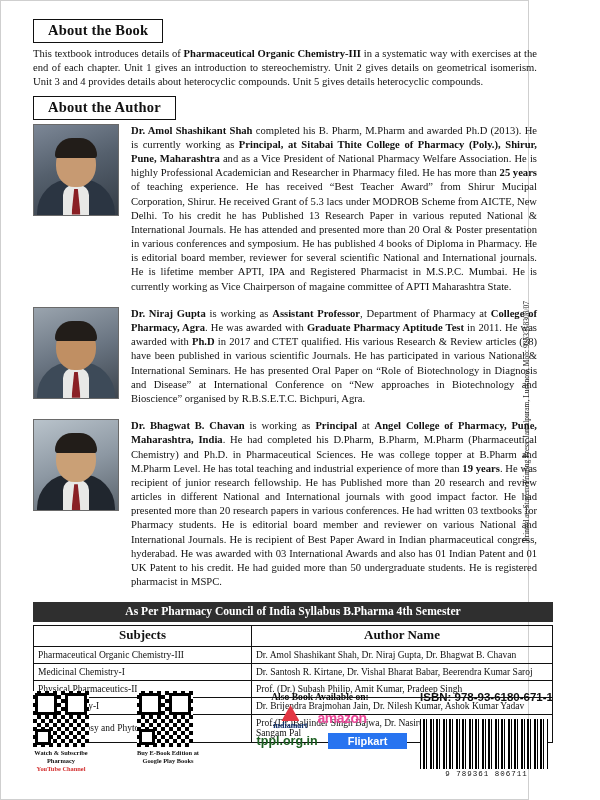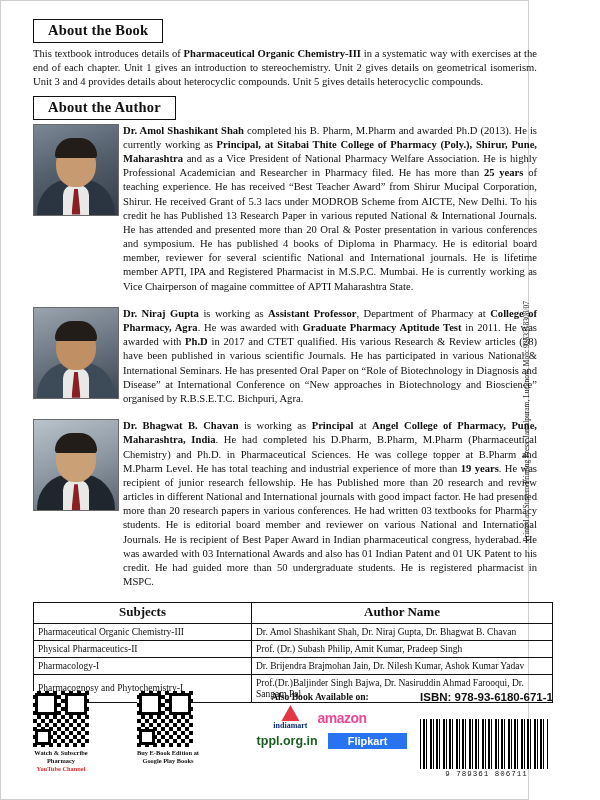--- a/index.html
+++ b/index.html
@@ -42,21 +42,21 @@
     font-size: 10.6px;
     line-height: 1.34;
     text-align: justify;
     margin: 0 16px 6px 0;
   }
   b, .b { font-weight: bold; }
   
   .author {
     display: flex;
     align-items: flex-start;
-    gap: 4px;
+    gap: 12px;
     margin-bottom: 7px;
   }
   .photo {
     width: 86px; height: 92px;
     flex: 0 0 86px;
     border: 1px solid #6a6a6a;
     position: relative;
     overflow: hidden;
   }
   .photo .bg { position: absolute; inset: 0; }
@@ -301,33 +301,38 @@
         <div class="face tie"></div>
         <div class="face head"></div>
         <div class="face hair"></div>
       </div>
       <div class="abody">
         <p class="para"><b>Dr. Bhagwat B. Chavan</b><span> is working as </span><b>Principal</b><span> at </span><b>Angel College of Pharmacy, Pune, Maharashtra, India</b><span>. He had completed his D.Pharm, B.Pharm, M.Pharm (Pharmaceutical Chemistry) and Ph.D. in Pharmaceutical Sciences. He was college topper at B.Pharm and M.Pharm Level. He has total teaching and industrial experience of more than </span><b>19 years</b><span>. He was recipient of junior research fellowship. He has Published more than 20 research and review articles in different National and International journals with good impact factor. He had presented more than 20 research papers in various conferences. He had written 03 textbooks for Pharmacy students. He is editorial board member and reviewer on various National and International Journals. He is recipient of Best Paper Award in Indian pharmaceutical congress, hyderabad. He was awarded with 03 International Awards and also has 01 Indian Patent and 01 UK Patent to his credit. He had guided more than 50 undergraduate students. He is registered pharmacist in MSPC.</span></p>
       </div>
     </div>
 
     
+    <div class="syl-bar">As Per Pharmacy Council of India Syllabus B.Pharma 4th Semester</div>
 
     
     <table class="subj">
       <thead>
         <tr>
           <th class="subject">Subjects</th>
           <th>Author Name</th>
         </tr>
       </thead>
       <tbody>
         <tr>
           <td class="subject">Pharmaceutical Organic Chemistry-III</td>
           <td>Dr. Amol Shashikant Shah, Dr. Niraj Gupta, Dr. Bhagwat B. Chavan</td>
+        </tr>
+        <tr>
+          <td class="subject">Medicinal Chemistry-I</td>
+          <td>Dr. Santosh R. Kirtane, Dr. Vishal Bharat Babar,  Beerendra Kumar Saroj</td>
         </tr>
         <tr>
           <td class="subject">Physical Pharmaceutics-II</td>
           <td>Prof. (Dr.) Subash Philip, Amit Kumar, Pradeep Singh</td>
         </tr>
         <tr>
           <td class="subject">Pharmacology-I</td>
           <td>Dr. Brijendra Brajmohan Jain, Dr. Nilesh Kumar, Ashok Kumar Yadav</td>
         </tr>
         <tr>

